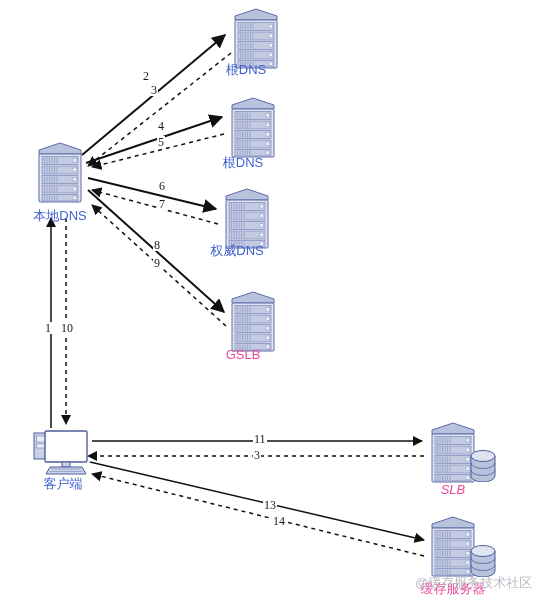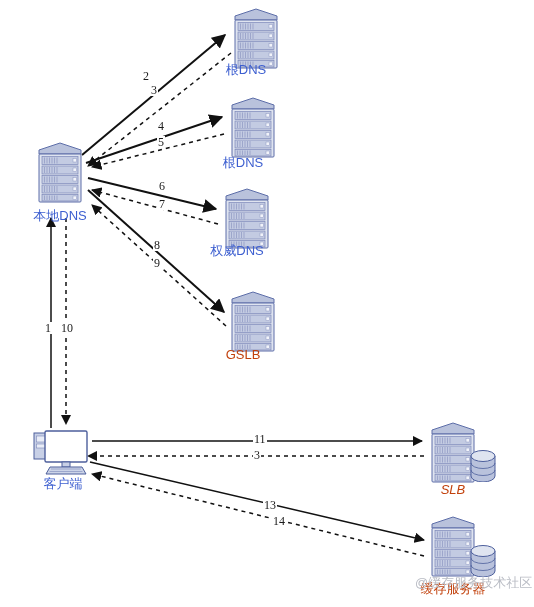--- a/index.html
+++ b/index.html
@@ -13,21 +13,21 @@
   #canvas{position:absolute;inset:0;width:534px;height:607px;}
   .node-label{
     position:absolute;
     width:120px;
     text-align:center;
     font-size:13px;
     line-height:15px;
     white-space:nowrap;
   }
   .lbl-blue{color:#3d5fd0;}
-  .lbl-red{color:#c2410c;}
+  .lbl-red{color:#ec4899;}
   .edge-num{
     position:absolute;
     font-size:12px;
     color:#1a1a1a;
     background:#ffffff;
     padding:0 1px;
     line-height:12px;
     font-family:"Liberation Serif","DejaVu Serif",serif;
   }
   .watermark{

